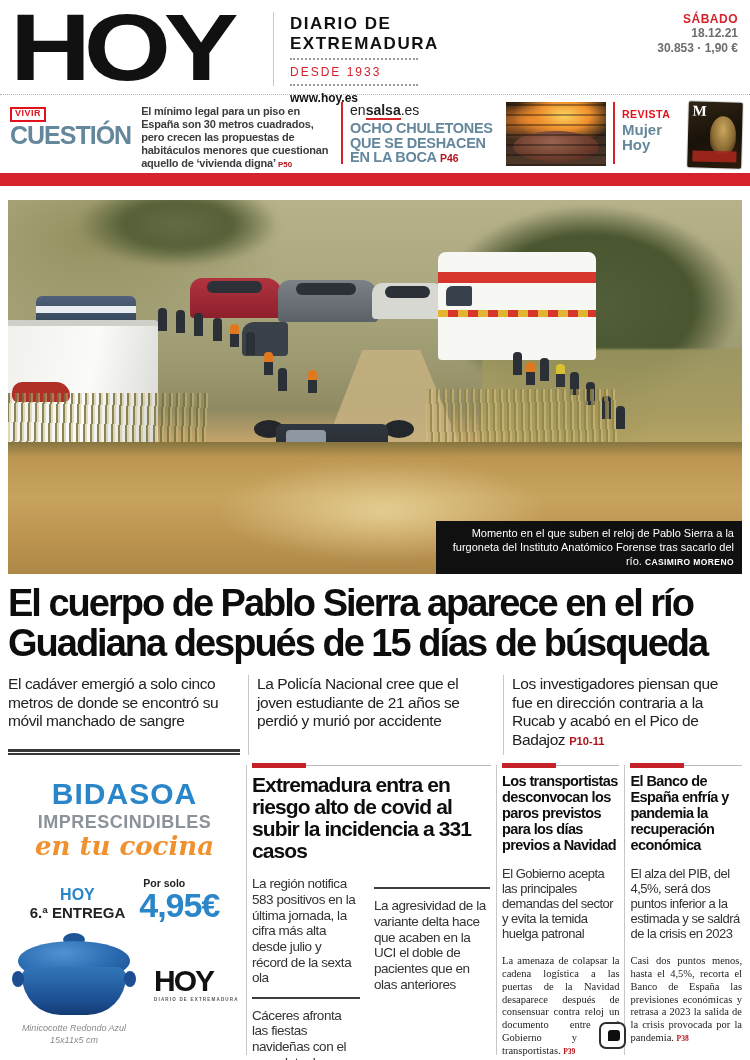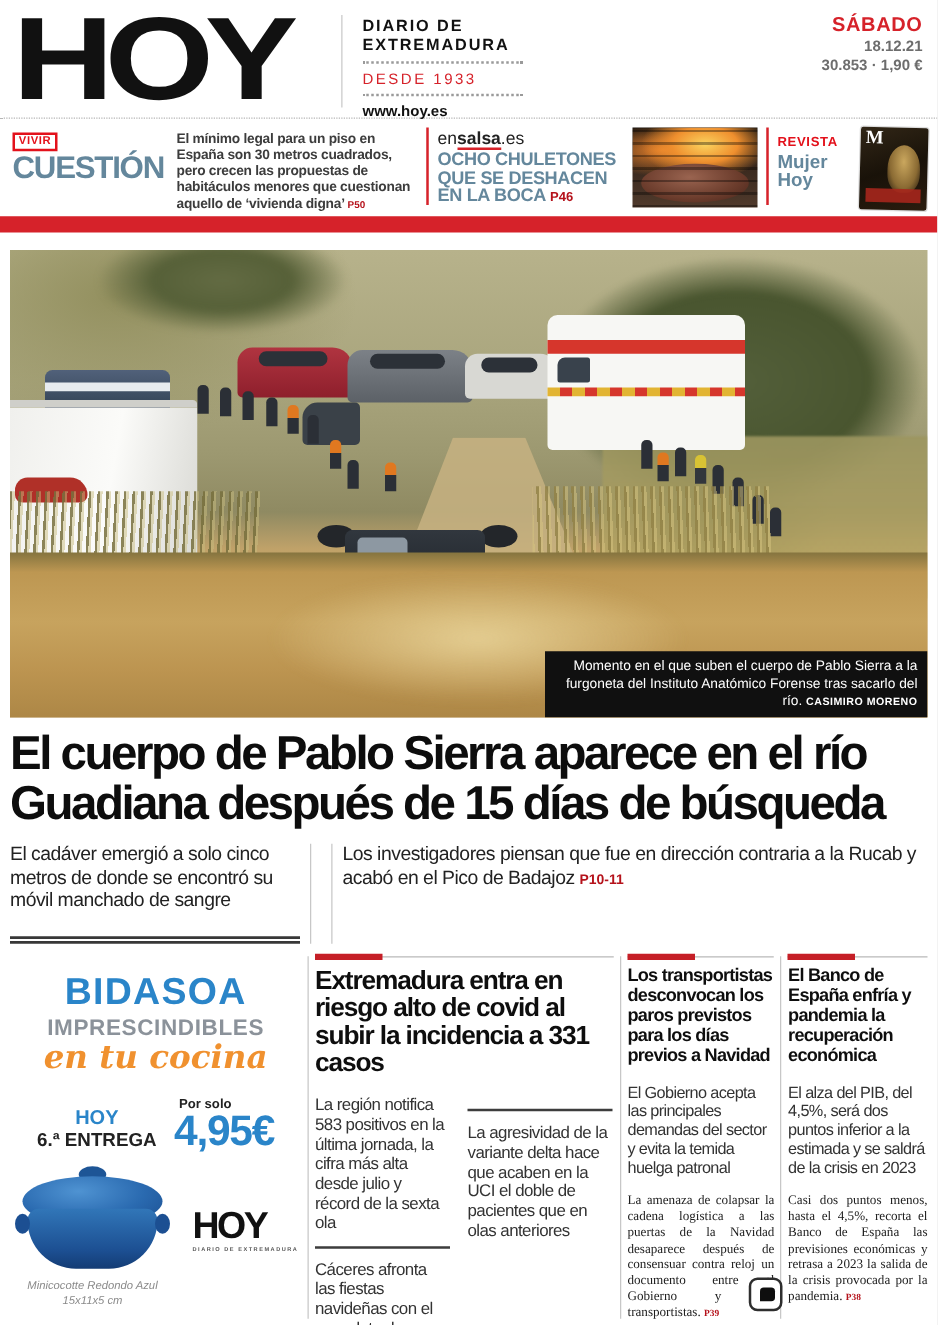--- a/index.html
+++ b/index.html
@@ -10,26 +10,26 @@
     font-family:"Liberation Sans", sans-serif; color:#111;
   }
   
   .masthead { display:flex; align-items:flex-start; padding:10px 12px 0 10px; height:92px; }
   .logo {
     font-size:92px; font-weight:bold; letter-spacing:-6px; line-height:0.82;
     transform:scale(1.22,1.02); transform-origin:0 0; width:205px; flex:0 0 205px;
   }
   .mast-vline { width:1px; background:#c9c9c9; height:74px; margin:2px 0 0 58px; }
   .tagline { margin-left:16px; padding-top:4px; }
-  .tag-line1, .tag-line2 { font-size:13px; font-weight:bold; letter-spacing:1.5px; line-height:1.15; }
+  .tag-line1, .tag-line2 { font-size:17px; font-weight:bold; letter-spacing:1.5px; line-height:1.15; }
   .dotrule { border-top:2px dotted #9a9a9a; width:128px; margin:5px 0; }
   .since { color:#d6222a; font-size:12px; font-weight:normal; letter-spacing:2px; }
   .website { font-size:12px; font-weight:bold; margin-top:2px; }
   .dateblock { margin-left:auto; text-align:right; padding-top:2px; }
-  .day { color:#d6222a; font-size:16px; font-weight:bold; letter-spacing:.5px; }
+  .day { color:#d6222a; font-size:12px; font-weight:bold; letter-spacing:.5px; }
   .date, .issue { color:#6d6d6d; font-size:12px; font-weight:bold; line-height:1.25; }
   
   .teasers { display:flex; align-items:stretch; border-top:1px dotted #b5b5b5; margin:2px 0 0; padding:7px 8px 6px 10px; height:76px; }
   .red-vdiv { width:2px; background:#d6222a; margin:0 7px; }
   .teaser1 { display:flex; width:334px; }
   .badge { display:inline-block; border:2px solid #e3111b; color:#e3111b; font-size:9px; font-weight:bold; letter-spacing:.5px; padding:0 3px 1px; line-height:1.1; }
   .t1-title { color:#64879c; font-size:25px; font-weight:bold; letter-spacing:-1px; line-height:.92; margin-top:2px; }
   .t1-text { width:192px; margin-left:10px; font-size:11px; font-weight:bold; color:#3c3c3c; line-height:1.18; letter-spacing:-0.2px; padding-top:3px; }
   .teaser2 { display:flex; width:258px; }
   .t2-text { width:150px; }
@@ -289,33 +289,36 @@
     <div class="person yellow" style="left:548px;top:164px"></div>
     <div class="person" style="left:562px;top:172px"></div>
     <div class="person" style="left:578px;top:182px"></div>
     <div class="person" style="left:594px;top:196px"></div>
     <div class="person" style="left:608px;top:206px"></div>
     <div class="ph-reeds-l"></div>
     <div class="ph-reeds-r"></div>
     <div class="ph-water"></div>
     <div class="ph-water-light"></div>
     <figcaption class="caption">
-      <span>Momento en el que suben el cuerpo de Pablo Sierra a la furgoneta del Instituto Anatómico Forense tras sacarlo del río.</span>
+      <span>Momento en el que suben el reloj de Pablo Sierra a la furgoneta del Instituto Anatómico Forense tras sacarlo del río.</span>
       <span class="credit">CASIMIRO MORENO</span>
     </figcaption>
   </figure>
 
   <h1 class="headline">El cuerpo de Pablo Sierra aparece en el río Guadiana después de 15 días de búsqueda</h1>
 
   <div class="deck">
     <div class="deck-col c1">
       <p><span>El cadáver emergió a solo cinco metros de donde se encontró su móvil manchado de sangre</span></p>
       <div class="dbl-rule"></div>
     </div>
     <div class="vdiv"></div>
+    <div class="deck-col c2">
+      <p><span>La Policía Nacional cree que el joven estudiante de 21 años se perdió y murió por accidente</span></p>
+    </div>
     <div class="vdiv"></div>
     <div class="deck-col c3">
       <p><span>Los investigadores piensan que fue en dirección contraria a la Rucab y acabó en el Pico de Badajoz</span>
       <span class="pref">P10-11</span></p>
     </div>
   </div>
 
   <section class="lower">
 
     <aside class="ad">

